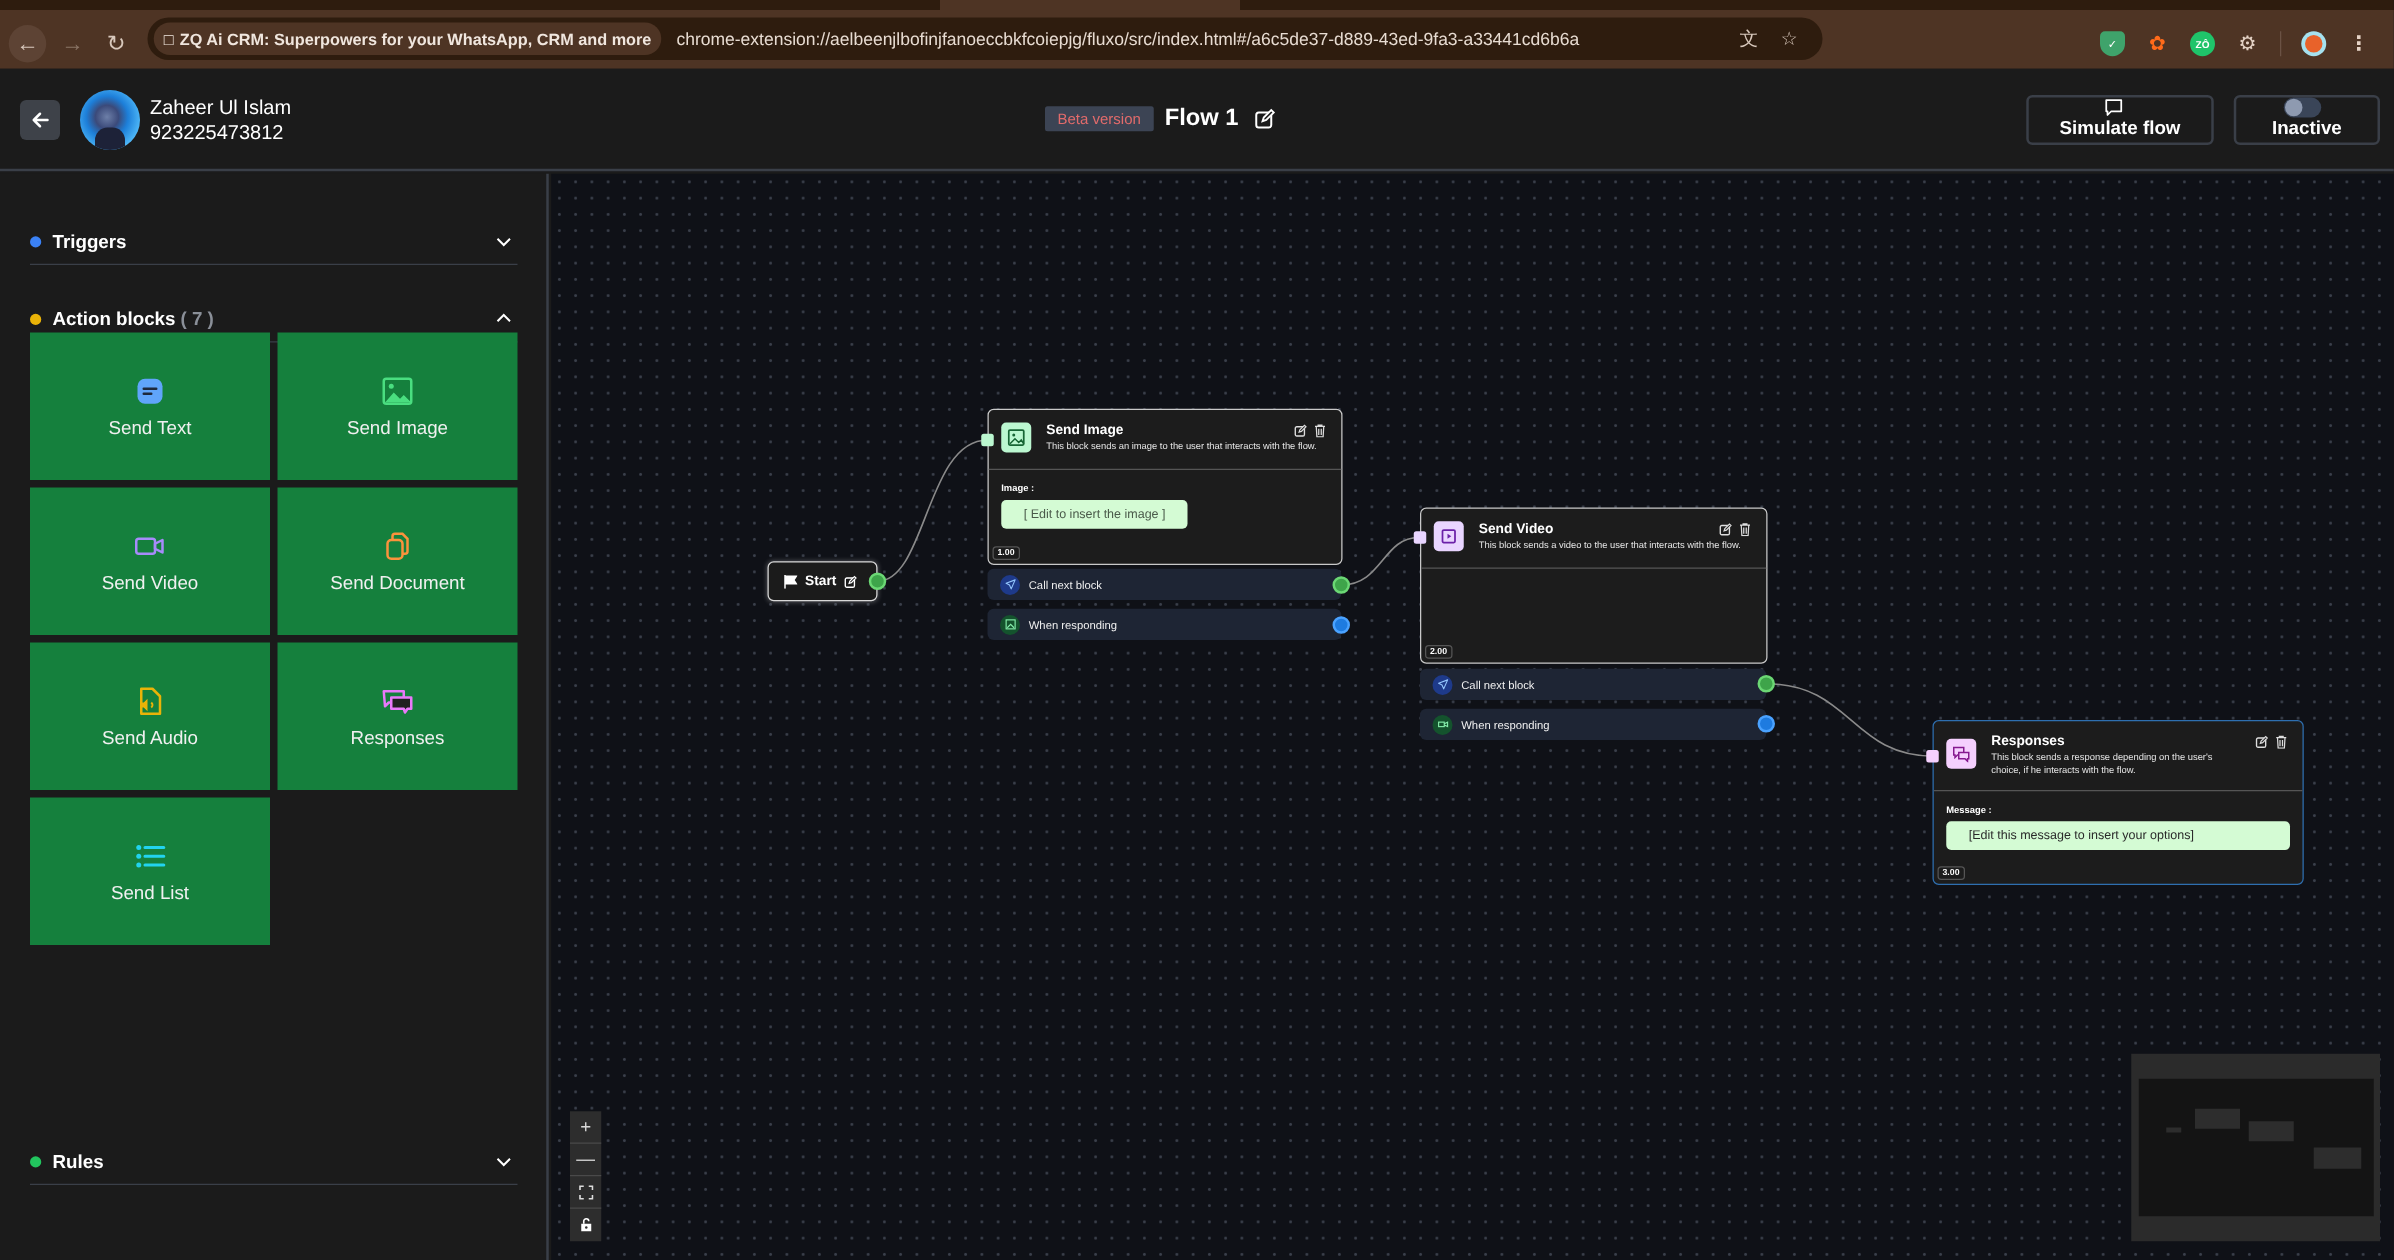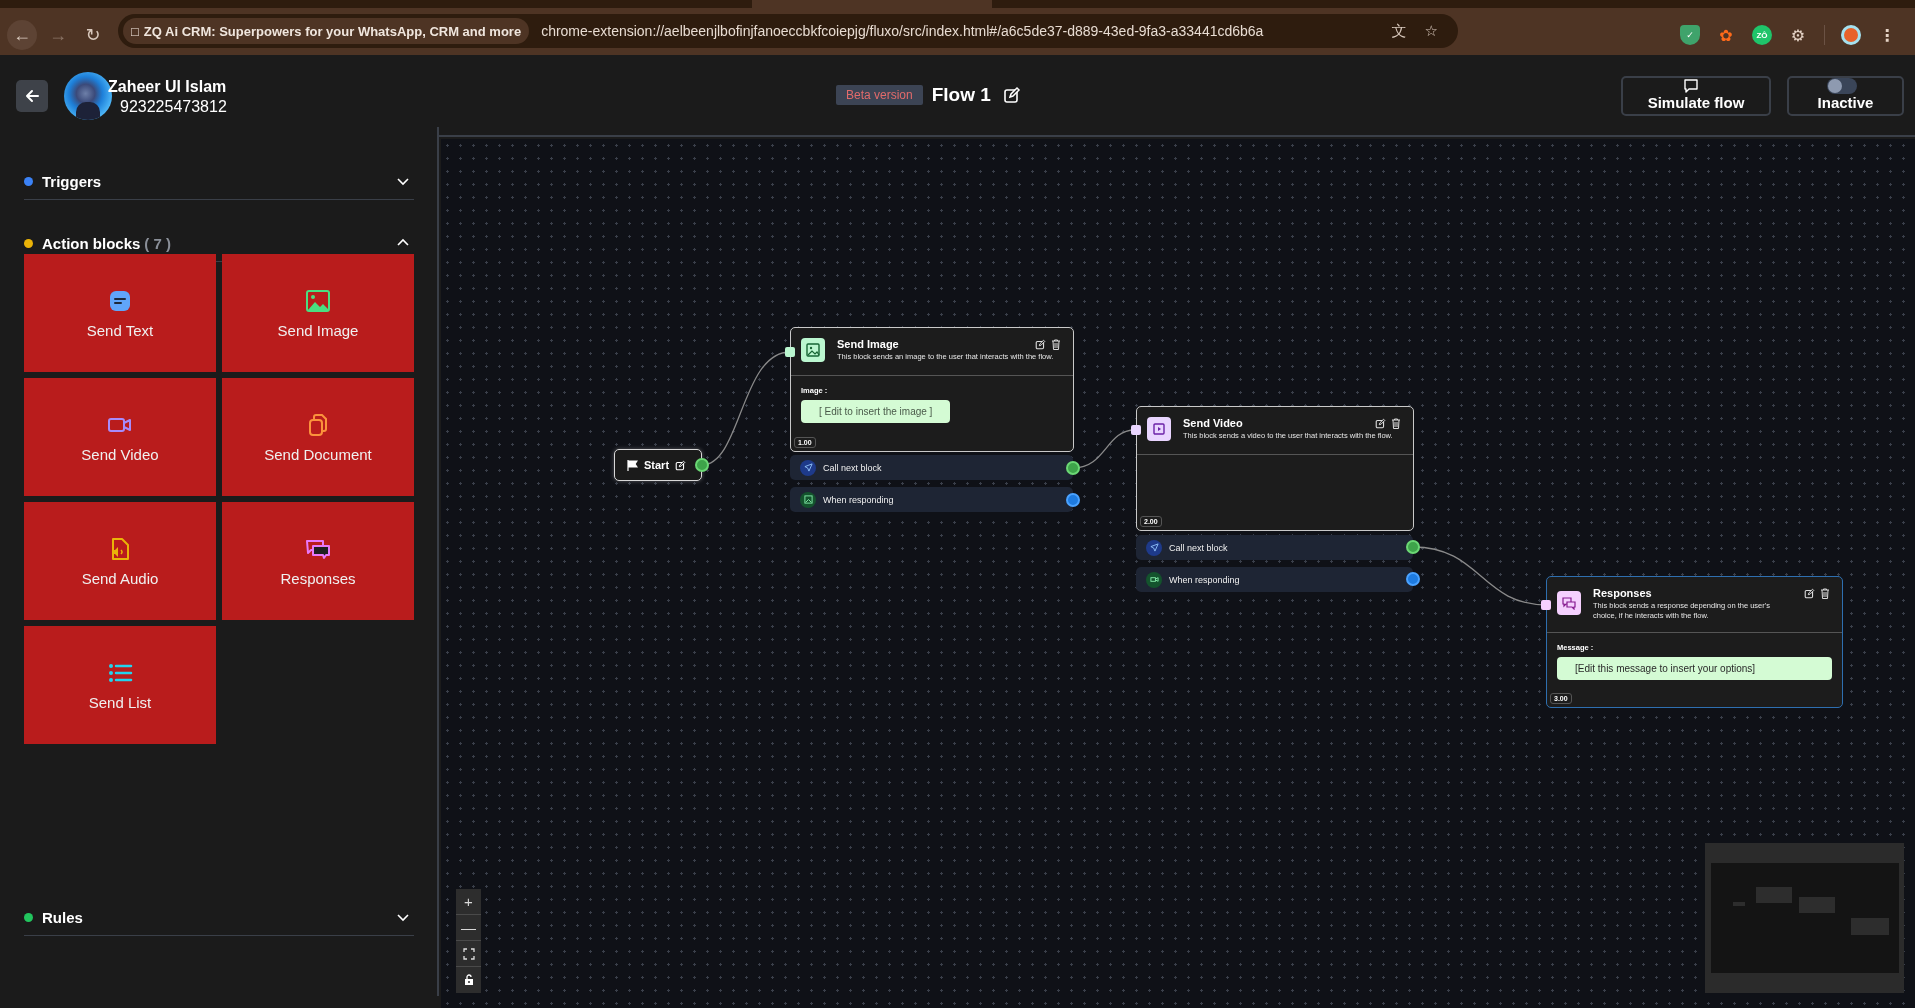--- a/index.html
+++ b/index.html
@@ -27,42 +27,42 @@
   .ext-sep { width: 1px; height: 20px; background: #6b5244; }
   .ext.profile { background: #a5e1ef; }
   .ext.profile span { width: 14px; height: 14px; border-radius: 50%; background: #e8622a; display: block; }
   .ext.menu { background: transparent; color: #e5d3c6; font-size: 16px; }
 
   
   .app-header { position: absolute; left: 0; top: 55px; width: 1915px; height: 82px; background: #1b1b1b; border-bottom: 2px solid #3a3f48; }
   .back-btn { position: absolute; left: 16px; top: 25px; width: 32px; height: 32px; border-radius: 5px; background: #3e4249; display: flex; align-items: center; justify-content: center; }
   .avatar { position: absolute; left: 64px; top: 17px; width: 48px; height: 48px; border-radius: 50%; background: radial-gradient(circle at 45% 45%, #6d7fa8 0%, #3b4a7a 25%, #1d7fd9 45%, #49b2f5 70%, #8ad2f7 100%); overflow: hidden; }
   .avatar::after { content: ""; position: absolute; left: 12px; top: 30px; width: 24px; height: 20px; border-radius: 10px 10px 0 0; background: #1d2238; }
-  .user-name { position: absolute; left: 108px; top: 23px; font-size: 16px; font-weight: bold; color: #fff; }
+  .user-name { position: absolute; left: 120px; top: 23px; font-size: 16px; font-weight: normal; color: #fff; }
   .user-phone { position: absolute; left: 120px; top: 43px; font-size: 16px; color: #fff; }
   .title-wrap { position: absolute; left: 836px; top: 29px; display: flex; align-items: center; }
   .beta-badge { background: #3c4454; color: #e26b6b; font-size: 12px; padding: 3px 10px; border-radius: 2px; }
   .flow-title { margin-left: 9px; font-size: 19px; font-weight: bold; color: #fff; }
   .flow-edit { margin-left: 12px; width: 18px; height: 18px; }
   .hdr-btn { position: absolute; top: 21px; height: 40px; border: 2px solid #3a3f48; border-radius: 5px; display: flex; align-items: center; font-size: 15px; font-weight: bold; color: #fff; padding: 0 10px; flex-direction: column; }
   .sim-btn { left: 1621px; width: 150px; }
   .sim-btn svg { margin-right: 10px; }
   .status-btn { left: 1787px; width: 117px; }
   .toggle { width: 30px; height: 16px; border-radius: 8px; background: #3a4558; position: relative; margin-right: 8px; }
   .toggle::after { content: ""; position: absolute; left: 1px; top: 1px; width: 14px; height: 14px; border-radius: 50%; background: #8e9ab0; }
 
   
-  .sidebar { position: absolute; left: 0; top: 127px; width: 439px; height: 869px; background: #1b1b1b; border-right: 2px solid #3a3f48; }
+  .sidebar { position: absolute; left: 0; top: 139px; width: 439px; height: 869px; background: #1b1b1b; border-right: 2px solid #3a3f48; }
   .section-head { position: absolute; left: 24px; width: 390px; height: 36px; display: flex; align-items: center; border-bottom: 1px solid #3a3f48; }
   .section-head .dot { width: 9px; height: 9px; border-radius: 50%; margin-right: 9px; }
   .section-head .label { font-size: 15px; font-weight: bold; color: #fff; }
   .section-head .count { font-size: 15px; font-weight: bold; color: #8a8f98; margin-left: 4px; }
   .section-head .chev { position: absolute; right: 4px; top: 10px; width: 14px; height: 14px; }
   .blocks-grid { position: absolute; left: 24px; top: 127px; width: 390px; display: grid; grid-template-columns: 192px 192px; grid-auto-rows: 118px; gap: 6px; }
-  .block-card { background: #b91c1c; display: flex; flex-direction: column; align-items: center; justify-content: center; cursor: pointer; }
+  .block-card { background: #15803d; display: flex; flex-direction: column; align-items: center; justify-content: center; cursor: pointer; }
   .block-card svg { width: 26px; height: 26px; margin-bottom: 8px; }
   .block-card .bl { font-size: 15px; color: #f0f0f0; }
 
   
   .canvas { position: absolute; left: 441px; top: 139px; width: 1474px; height: 869px; background-color: #0f1117; background-image: radial-gradient(#3a3f4a 1px, transparent 1.2px); background-size: 13px 13px; overflow: hidden; }
   .edges { position: absolute; left: 0; top: 0; width: 1474px; height: 869px; pointer-events: none; }
 
   .start-node { position: absolute; left: 173px; top: 310px; width: 88px; height: 32px; background: #1b1b1b; border: 1.5px solid #d8d8d8; border-radius: 5px; display: flex; align-items: center; padding-left: 12px; font-size: 11px; font-weight: bold; box-shadow: 0 0 4px rgba(255,255,255,0.3); }
   .start-node .flag { margin-right: 6px; }
   .start-node .ed { margin-left: 6px; }

